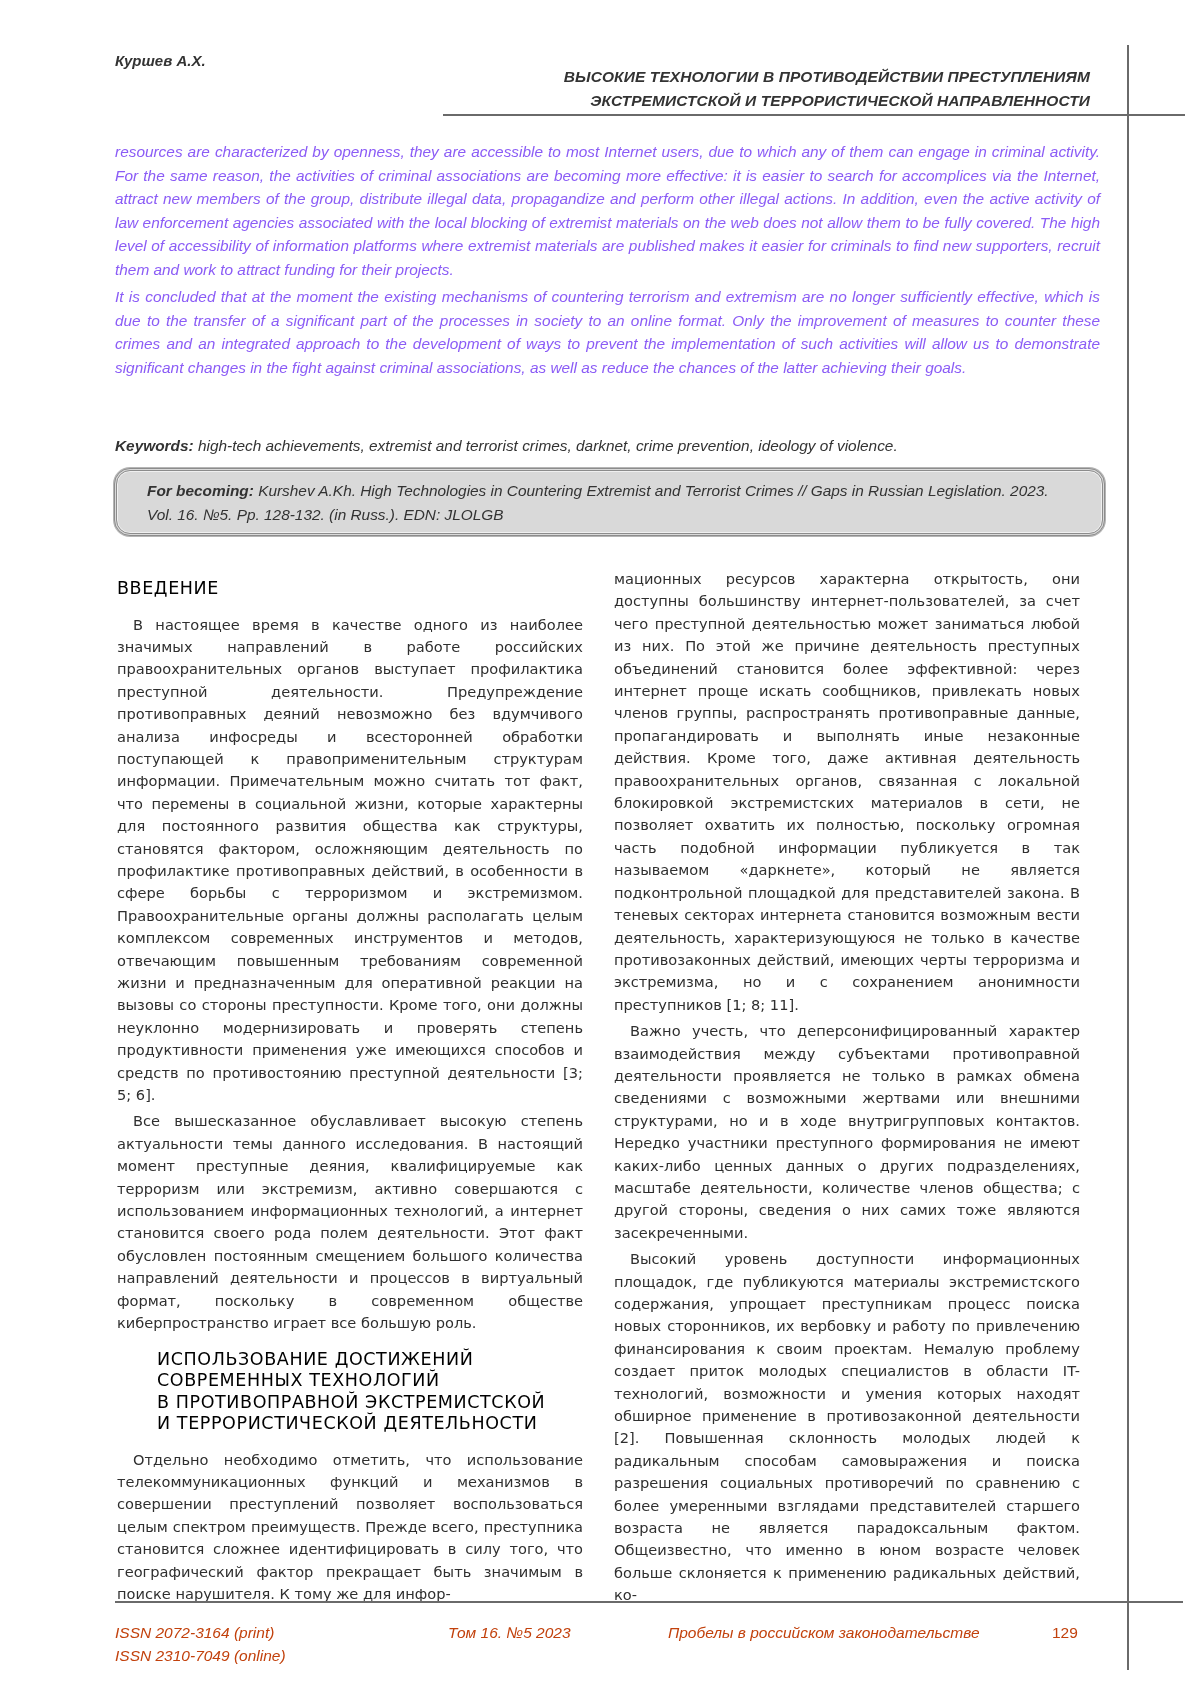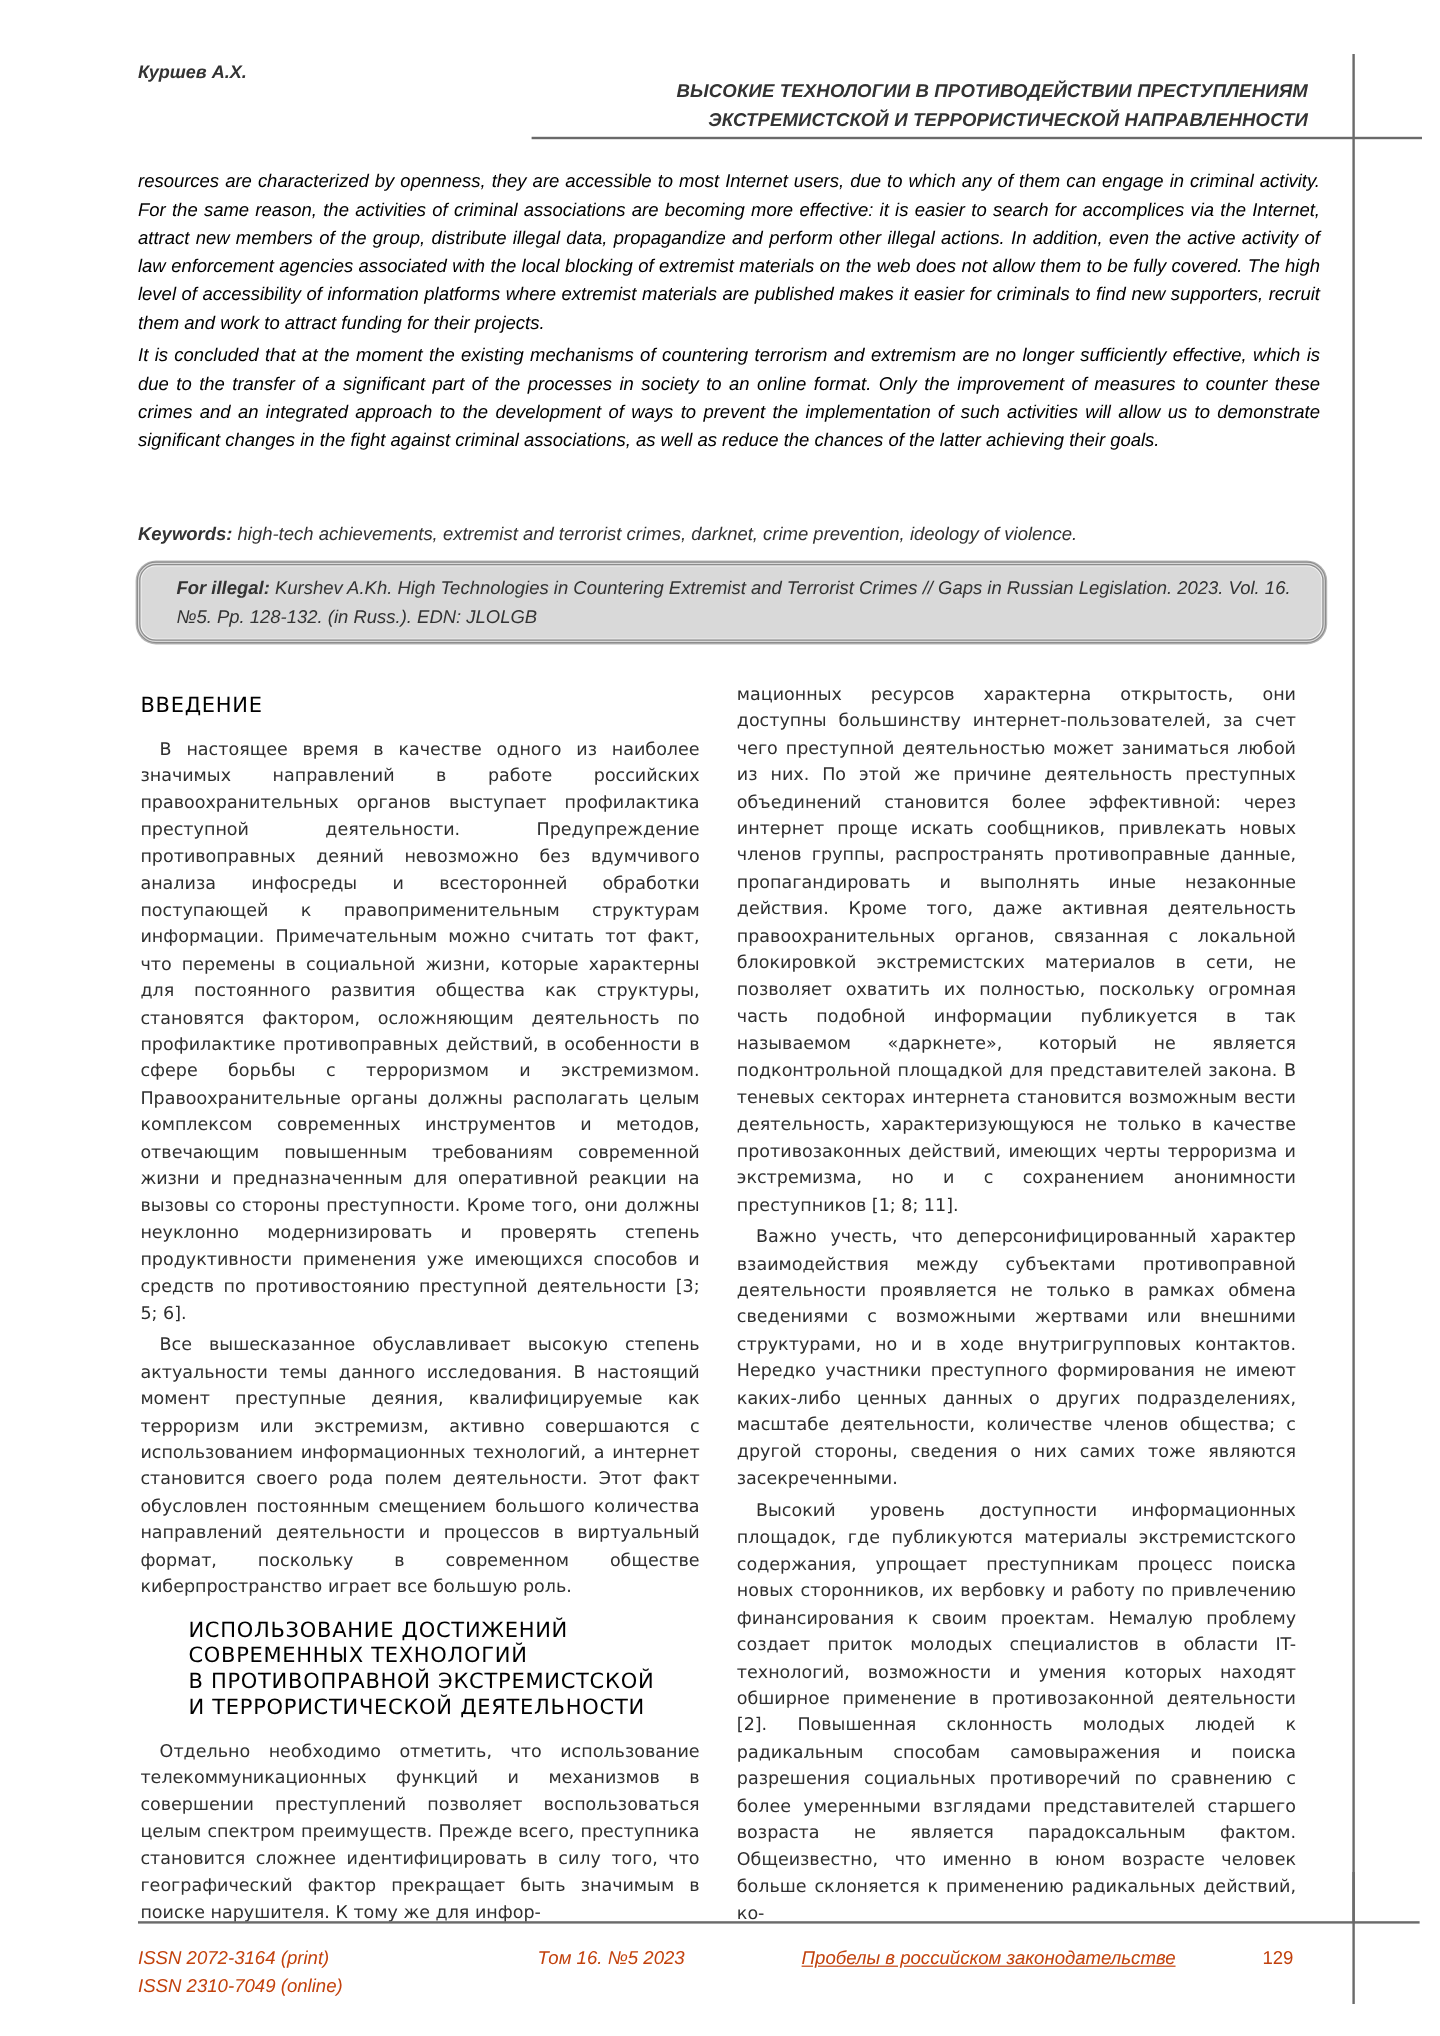--- a/index.html
+++ b/index.html
@@ -6,21 +6,21 @@
   body { width:1200px; height:1697px; position:relative; overflow:hidden; color:#2b2b2b; }
   .page { position:absolute; left:0; top:0; width:1200px; height:1697px; }
 
   
   .hdr-author { position:absolute; left:115px; top:52px; font-family:"Liberation Sans", sans-serif; font-style:italic; font-weight:bold; font-size:15px; color:#333; }
   .hdr-title { position:absolute; right:110px; top:46px; width:640px; text-align:right; font-family:"Liberation Sans", sans-serif; font-style:italic; font-weight:bold; font-size:15.5px; line-height:24px; color:#333; letter-spacing:0.1px;margin-top:19px; }
   .hdr-rule { position:absolute; left:443px; top:114px; width:742px; height:2px; background:#6a6a6a; }
   .vline-top { position:absolute; left:1127px; top:45px; width:2px; height:1557px; background:#6a6a6a; }
 
   
-  .abstract { position:absolute; left:115px; top:140px; width:985px; font-family:"Liberation Sans", sans-serif; font-style:italic; font-size:15.4px; line-height:23.5px; color:#000000; text-align:justify; }
+  .abstract { position:absolute; left:115px; top:140px; width:985px; font-family:"Liberation Sans", sans-serif; font-style:italic; font-size:15.4px; line-height:23.5px; color:#8b5cf6; text-align:justify; }
   .abstract p { margin:0 0 4px 0; }
   .keywords { position:absolute; left:115px; top:435px; width:985px; font-family:"Liberation Sans", sans-serif; font-style:italic; font-size:15.4px; line-height:22px; color:#333; }
   .keywords b { font-weight:bold; }
 
   
   .cite-box { position:absolute; left:114px; top:468px; width:985px; height:62px; border:3px double #8c8c8c; border-radius:16px; background:#d9d9d9; box-shadow: inset 0 0 0 1px #f0f0f0, 0 0 0 1px #b5b5b5; }
   .cite-text { position:absolute; left:30px; top:8px; right:24px; font-family:"Liberation Sans", sans-serif; font-style:italic; font-size:15.4px; line-height:23.5px; color:#333; }
   .cite-text b { font-weight:bold; }
 
   
@@ -32,21 +32,21 @@
   .col h2 { margin:0 0 10px 0; font-family:"DejaVu Sans", sans-serif; font-weight:normal; font-size:17.5px; line-height:21.5px; letter-spacing:0.6px; color:#000000; text-align:left; }
   .col h2.h-intro { margin-bottom:14px; }
   .col h2.h-sec2 { margin-top:14px; margin-bottom:14px;margin-left:40px; }
 
   
   .ftr-rule { position:absolute; left:115px; top:1601px; width:1068px; height:2px; background:#6a6a6a; }
   .vline-bot { position:absolute; left:1127px; top:1560px; width:2px; height:110px; background:#6a6a6a; }
   .ftr { position:absolute; font-family:"Liberation Sans", sans-serif; font-style:italic; font-size:15.5px; line-height:23px; color:#c2410c; }
   .ftr-issn { left:115px; top:1621px; }
   .ftr-vol { left:448px; top:1621px; }
-  .ftr-journal { left:668px; top:1621px;text-decoration:underline; }
+  .ftr-journal { left:668px; top:1621px; }
   .ftr-page { left:1052px; top:1621px; font-style:normal; }
 </style>
 </head>
 <body>
 
 <div class="page">
 
   <div class="hdr-author">Куршев А.Х.</div>
   <div class="hdr-title">
     <div>ВЫСОКИЕ ТЕХНОЛОГИИ В ПРОТИВОДЕЙСТВИИ ПРЕСТУПЛЕНИЯМ</div>
@@ -56,21 +56,21 @@
   <div class="vline-top"></div>
 
   <div class="abstract">
     <p>resources are characterized by openness, they are accessible to most Internet users, due to which any of them can engage in criminal activity. For the same reason, the activities of criminal associations are becoming more effective: it is easier to search for accomplices via the Internet, attract new members of the group, distribute illegal data, propagandize and perform other illegal actions. In addition, even the active activity of law enforcement agencies associated with the local blocking of extremist materials on the web does not allow them to be fully covered. The high level of accessibility of information platforms where extremist materials are published makes it easier for criminals to find new supporters, recruit them and work to attract funding for their projects.</p>
     <p>It is concluded that at the moment the existing mechanisms of countering terrorism and extremism are no longer sufficiently effective, which is due to the transfer of a significant part of the processes in society to an online format. Only the improvement of measures to counter these crimes and an integrated approach to the development of ways to prevent the implementation of such activities will allow us to demonstrate significant changes in the fight against criminal associations, as well as reduce the chances of the latter achieving their goals.</p>
   </div>
 
   <div class="keywords"><b>Keywords:</b><span> high-tech achievements, extremist and terrorist crimes, darknet, crime prevention, ideology of violence.</span></div>
 
   <div class="cite-box">
-    <div class="cite-text"><b>For illegal:</b><span> Kurshev A.Kh. High Technologies in Countering Extremist and Terrorist Crimes // Gaps in Russian Legislation. 2023. Vol. 16. №5. Pp. 128-132. (in Russ.). EDN: JLOLGB</span></div>
+    <div class="cite-text"><b>For becoming:</b><span> Kurshev A.Kh. High Technologies in Countering Extremist and Terrorist Crimes // Gaps in Russian Legislation. 2023. Vol. 16. №5. Pp. 128-132. (in Russ.). EDN: JLOLGB</span></div>
   </div>
 
   <div class="col col-left">
     <h2 class="h-intro">ВВЕДЕНИЕ</h2>
     <p class="ind">В настоящее время в качестве одного из наиболее значимых направлений в работе российских правоохранительных органов выступает профилактика преступной деятельности. Предупреждение противоправных деяний невозможно без вдумчивого анализа инфосреды и всесторонней обработки поступающей к правоприменительным структурам информации. Примечательным можно считать тот факт, что перемены в социальной жизни, которые характерны для постоянного развития общества как структуры, становятся фактором, осложняющим деятельность по профилактике противоправных действий, в особенности в сфере борьбы с терроризмом и экстремизмом. Правоохранительные органы должны располагать целым комплексом современных инструментов и методов, отвечающим повышенным требованиям современной жизни и предназначенным для оперативной реакции на вызовы со стороны преступности. Кроме того, они должны неуклонно модернизировать и проверять степень продуктивности применения уже имеющихся способов и средств по противостоянию преступной деятельности [3; 5; 6].</p>
     <p class="ind">Все вышесказанное обуславливает высокую степень актуальности темы данного исследования. В настоящий момент преступные деяния, квалифицируемые как терроризм или экстремизм, активно совершаются с использованием информационных технологий, а интернет становится своего рода полем деятельности. Этот факт обусловлен постоянным смещением большого количества направлений деятельности и процессов в виртуальный формат, поскольку в современном обществе киберпространство играет все большую роль.</p>
     <h2 class="h-sec2">
       <span>ИСПОЛЬЗОВАНИЕ ДОСТИЖЕНИЙ</span><br>
       <span>СОВРЕМЕННЫХ ТЕХНОЛОГИЙ</span><br>
       <span>В ПРОТИВОПРАВНОЙ ЭКСТРЕМИСТСКОЙ</span><br>

